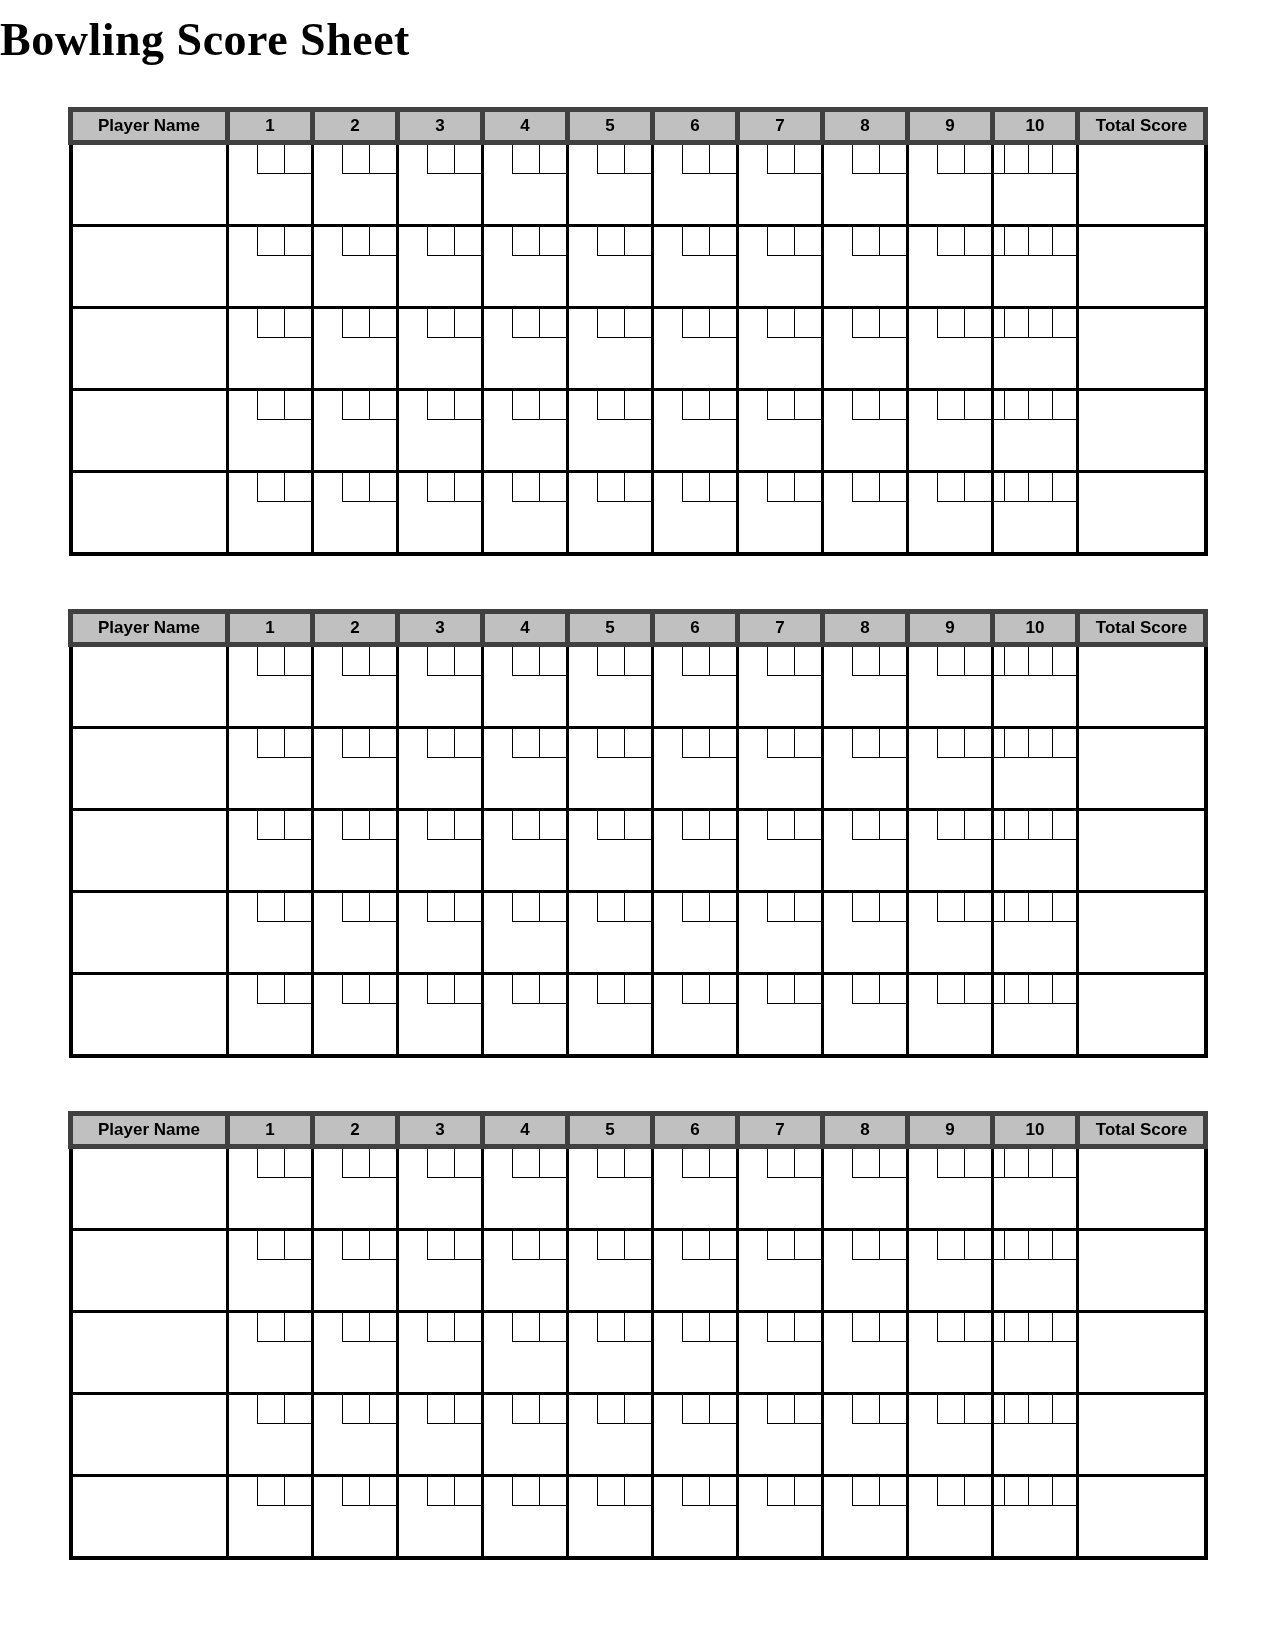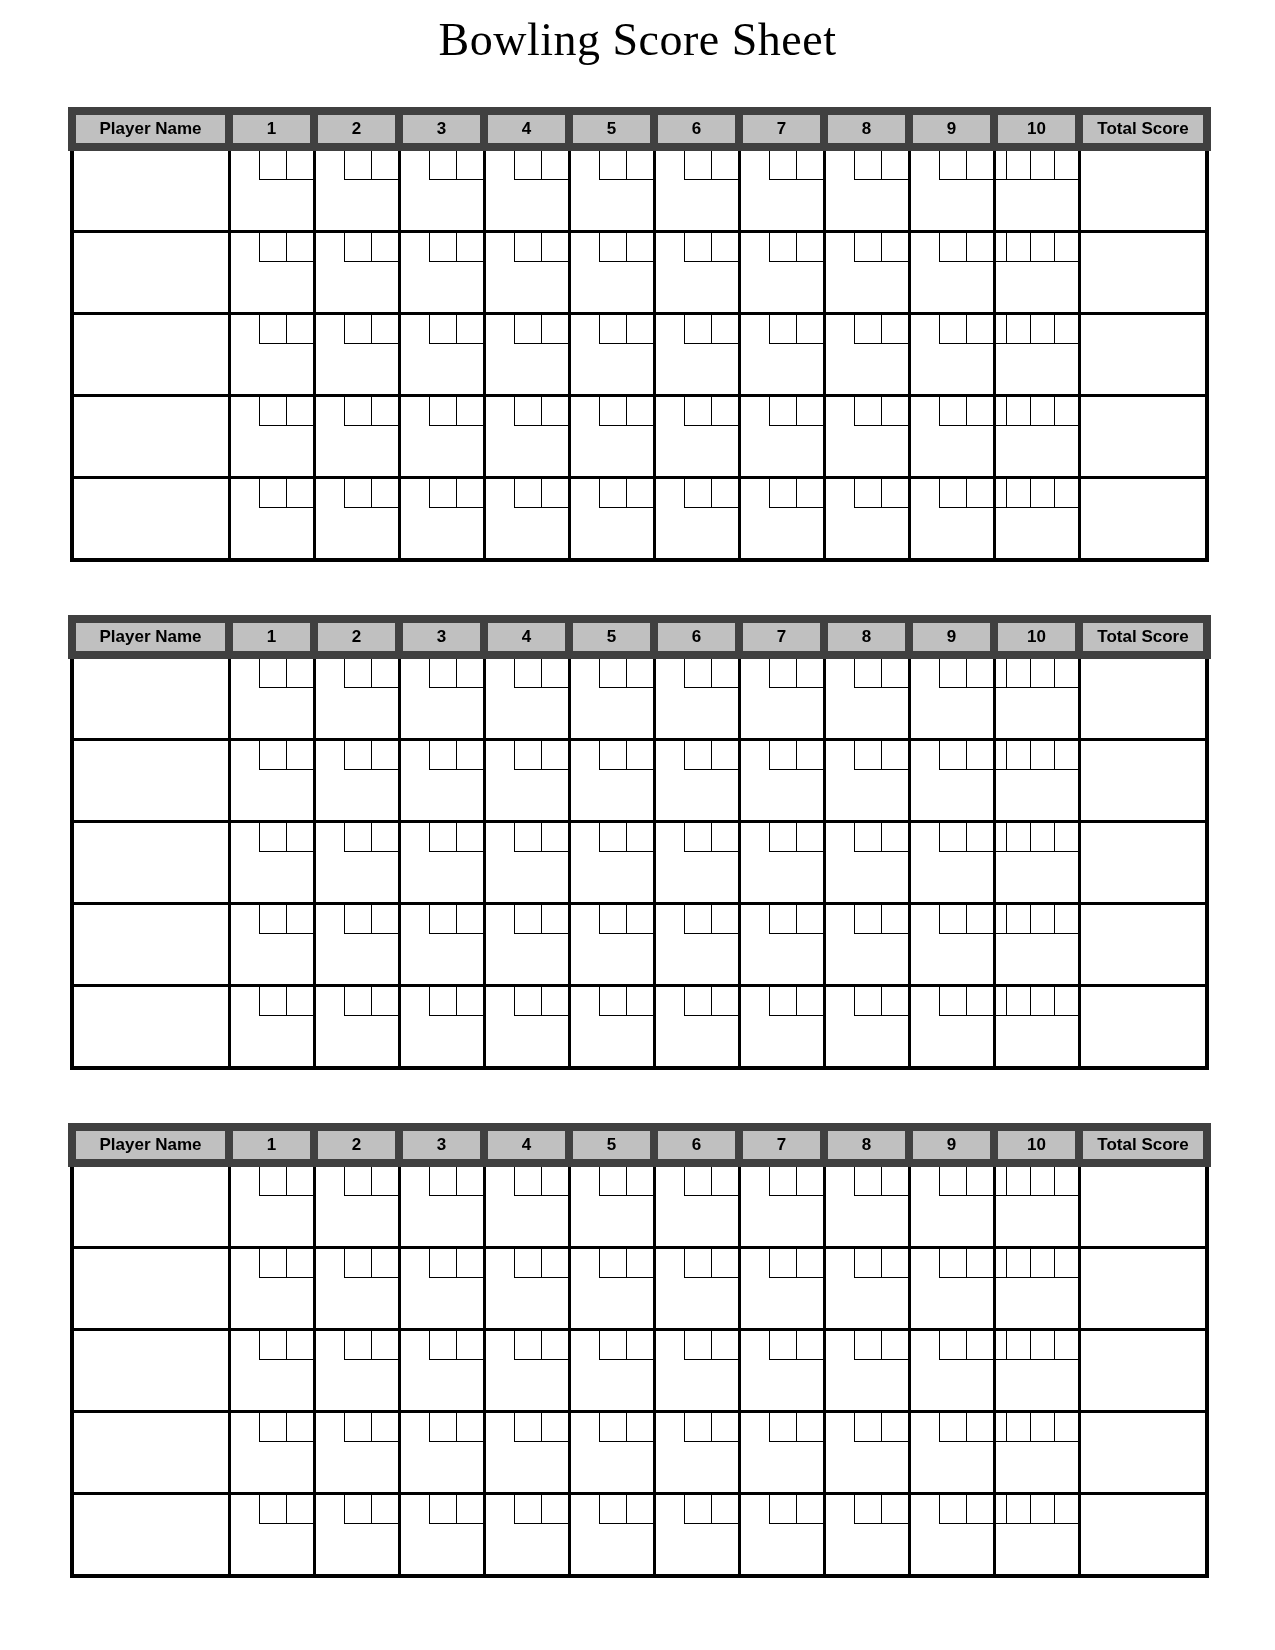--- a/index.html
+++ b/index.html
@@ -7,37 +7,37 @@
     width: 1275px;
     height: 1650px;
     background: #ffffff;
     font-family: "Liberation Sans", sans-serif;
     color: #000000;
     position: relative;
     overflow: hidden;
   }
   .page-title {
     margin: 12px 0 40px 0;
-    text-align: center;
+    text-align: left;
     font-family: "Liberation Serif", serif;
-    font-weight: normal;
+    font-weight: bold;
     font-size: 46px;
     line-height: 1.2;
     letter-spacing: 0.5px;
   }
   table.score-table {
     border-collapse: collapse;
     table-layout: fixed;
     margin: 0 0 53px 68px;
     border: 4px solid #000;
   }
   table.score-table:last-child { margin-bottom: 0; }
   .score-table th {
     background: #c0c0c0;
-    border: 8px solid #404040;
+    border: 5px solid #404040;
     height: 28px;
     font-size: 17px;
     font-weight: bold;
     text-align: center;
     vertical-align: middle;
     padding: 0;
     margin-top: 13px;
   }
   .score-table td {
     border: 3px solid #000;

